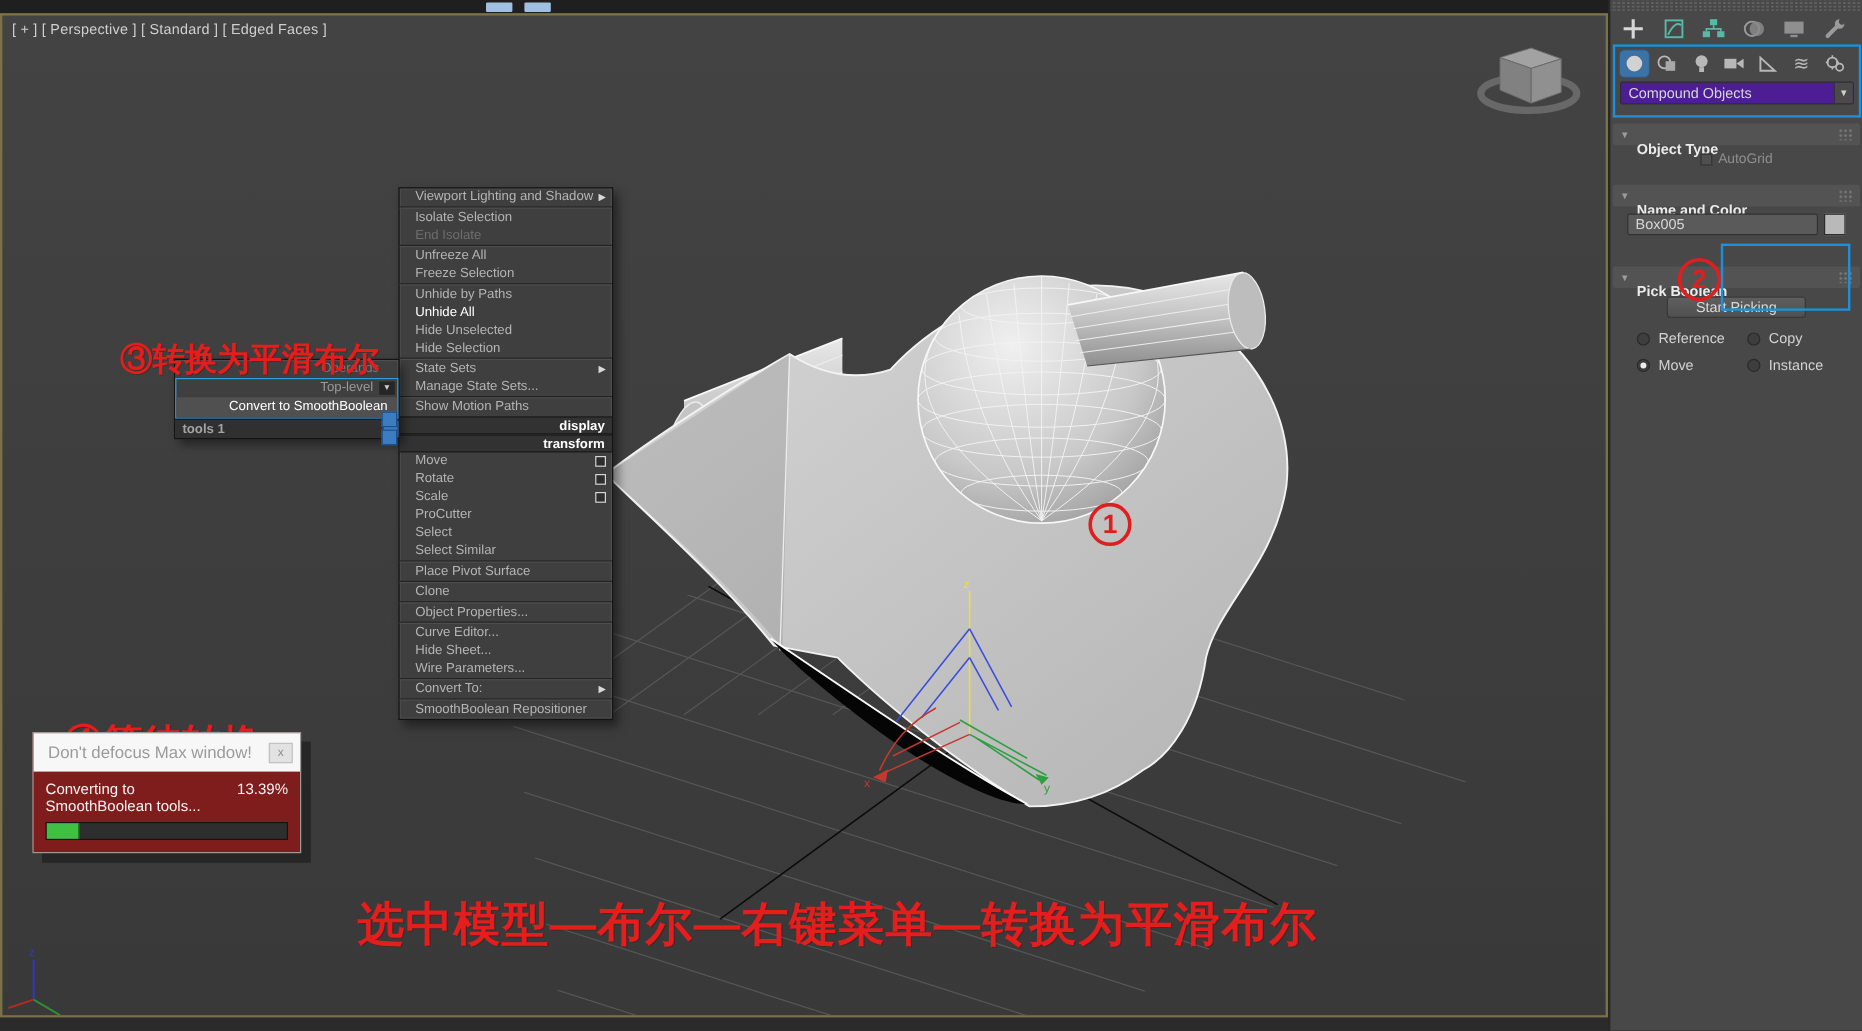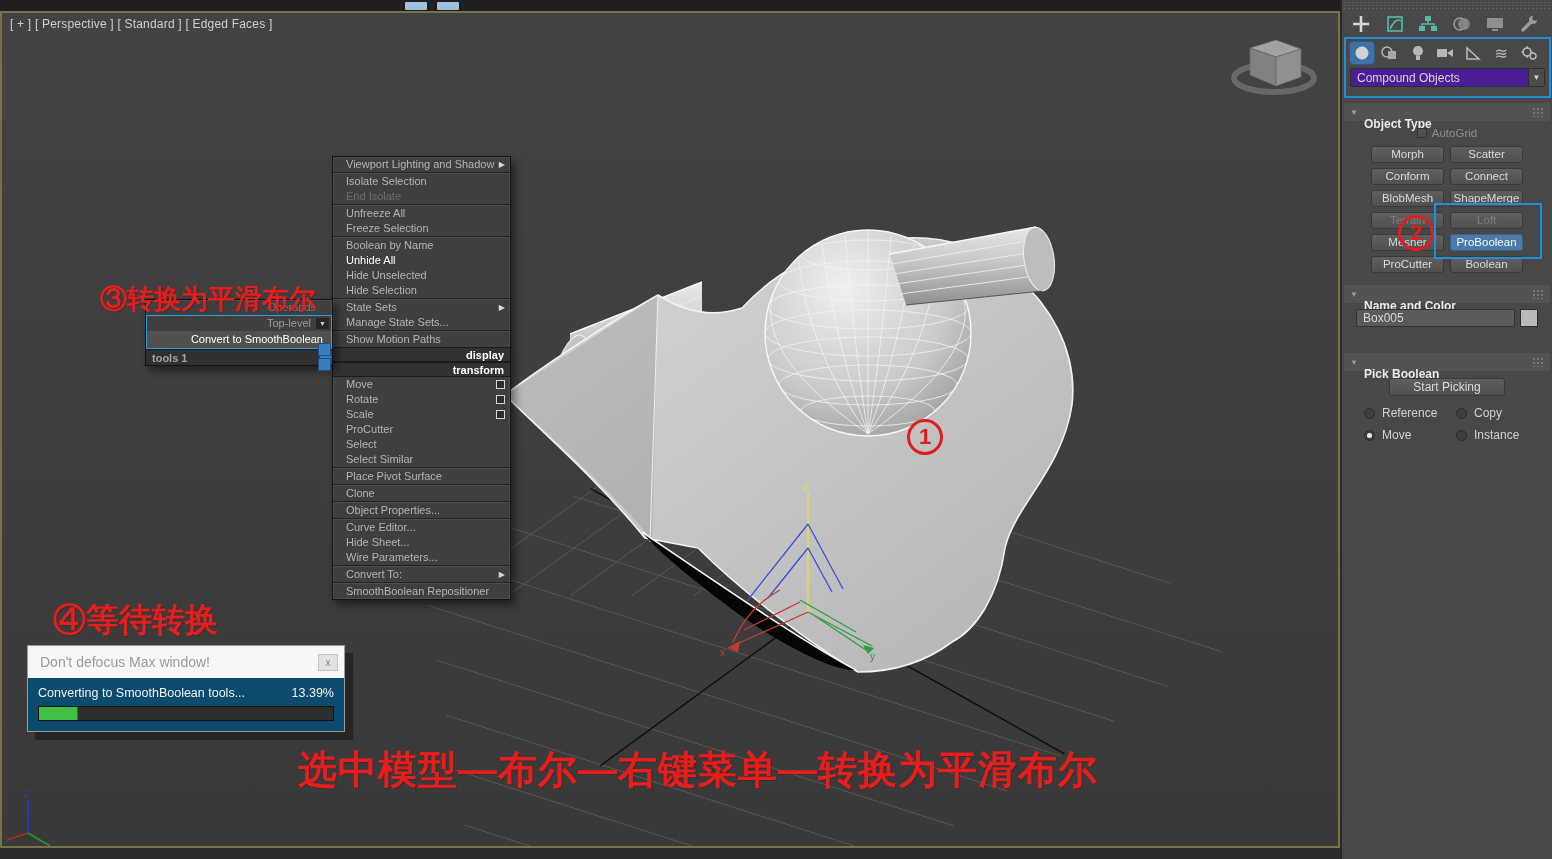--- a/index.html
+++ b/index.html
@@ -55,23 +55,23 @@
   .lq-dd-arrow { position:absolute; right:2px; top:2px; width:13px; height:11px; background:#262626; color:#cfcfcf;
                  font-size:7px; line-height:11px; text-align:center; }
   .lq-convert { height:17px; line-height:17px; background:#505050; color:#ffffff; text-align:right; padding-right:8px; }
   .lq-toolsbar { height:16px; background:#303030; display:flex; align-items:center; padding-left:6px;
                  color:#a2a2a2; font-weight:bold; border-top:1px solid #1c1c1c; }
   .lq-toolsbar .spacer { flex:1; }
   .lq-toolsbar .quad-square-inline { width:13px; height:13px; background:#3c7cc0; border:1px solid #1d4f86; }
 
   
   .dialog {
-    position:absolute; left:27px; top:645px; width:318px; z-index:50;
+    position:absolute; left:27px; top:610px; width:224px; z-index:50;
     border:1px solid #9a9a9a; box-shadow:8px 8px 0 rgba(22,22,22,.55);
-    background:#0c4a6e;
+    background:#7f1d1d;
   }
   .dlg-title { height:32px; background:#f7f7f7; display:flex; align-items:center; padding:0 6px 0 12px; }
   .dlg-title-text { flex:1; font-size:14px; color:#9b9b9b; }
   .dlg-close { width:20px; height:17px; background:#e2e2e2; border:1px solid #c2c2c2; color:#8d8d8d;
                font-size:10px; line-height:15px; text-align:center; cursor:default; }
   .dlg-body { padding:8px 10px 10px; }
   .dlg-msg-row { display:flex; font-size:12.5px; color:#f2f2f2; }
   .dlg-msg { flex:1; }
   .dlg-bar { margin-top:6px; height:15px; background:#2e2e2e; border:1px solid #141414; }
   .dlg-fill { height:100%; background:#3fc043; border-right:1px solid #1f7a24; }
@@ -316,21 +316,21 @@
         </div>
         <div class="menu-sep"></div>
         <div class="menu-item">
           <span class="mi-label">Unfreeze All</span>
         </div>
         <div class="menu-item">
           <span class="mi-label">Freeze Selection</span>
         </div>
         <div class="menu-sep"></div>
         <div class="menu-item">
-          <span class="mi-label">Boolean by Name</span>
+          <span class="mi-label">Unhide by Paths</span>
         </div>
         <div class="menu-item highlight">
           <span class="mi-label">Unhide All</span>
         </div>
         <div class="menu-item">
           <span class="mi-label">Hide Unselected</span>
         </div>
         <div class="menu-item">
           <span class="mi-label">Hide Selection</span>
         </div>
@@ -540,34 +540,20 @@
 
       <div class="rollout-header">
         <span class="ro-arrow">▼</span>
         <span class="ro-title">Object Type</span>
         <span class="ro-grip"></span>
       </div>
       <div class="autogrid-row">
         <span class="ag-box"></span>
         <span class="ag-label">AutoGrid</span>
       </div>
-      <div class="obj-grid" id="obj-buttons">
-          <div class="obj-btn">Morph</div>
-          <div class="obj-btn">Scatter</div>
-          <div class="obj-btn">Conform</div>
-          <div class="obj-btn">Connect</div>
-          <div class="obj-btn">BlobMesh</div>
-          <div class="obj-btn">ShapeMerge</div>
-          <div class="obj-btn disabled">Terrain</div>
-          <div class="obj-btn disabled">Loft</div>
-          <div class="obj-btn">Mesher</div>
-          <div class="obj-btn active">ProBoolean</div>
-          <div class="obj-btn">ProCutter</div>
-          <div class="obj-btn">Boolean</div>
-        </div>
 
       <div class="rollout-header" style="margin-top:12px;">
         <span class="ro-arrow">▼</span>
         <span class="ro-title">Name and Color</span>
         <span class="ro-grip"></span>
       </div>
       <div class="nc-row">
         <div class="nc-field">Box005</div>
         <div class="nc-swatch"></div>
       </div>

